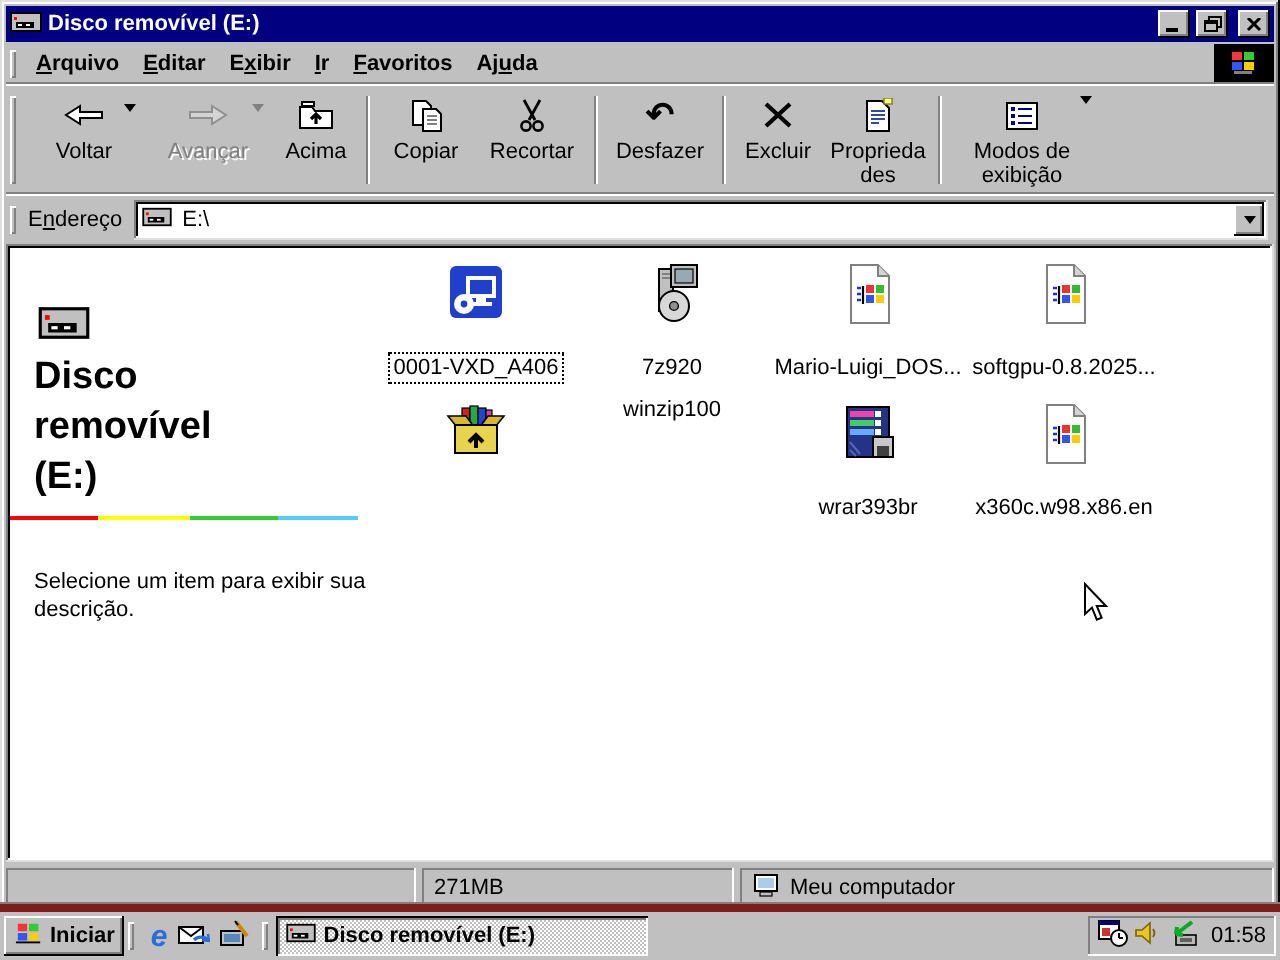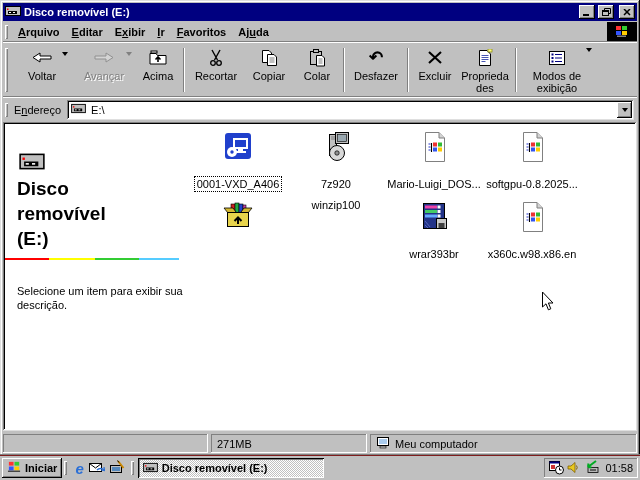--- a/index.html
+++ b/index.html
@@ -42,21 +42,21 @@
   .colorline div{height:2px;}
   .desc{position:absolute;left:14px;top:162px;width:170px;line-height:14px;}
   .files{position:absolute;left:186px;top:5px;display:grid;grid-template-columns:repeat(4,98px);grid-auto-rows:70px;}
   .fitem{display:flex;flex-direction:column;align-items:center;gap:13px;}
   .ficon{width:36px;height:36px;display:flex;align-items:flex-end;justify-content:center;position:relative;}
   .flabel{margin-top:1px;padding:1px 2px;white-space:nowrap;}
   .fitem.focused .flabel{outline:1px dotted #000;}
   .icon-text{position:absolute;top:-1px;left:50%;transform:translateX(-50%);font-weight:bold;font-size:9px;line-height:9px;}
   .statusbar{position:absolute;left:3px;right:3px;bottom:3px;height:19px;display:flex;gap:3px;background:#c0c0c0;}
   .spanel{padding:2px 6px;display:flex;align-items:center;gap:5px;white-space:nowrap;}
-  .taskbar{position:absolute;left:0;right:0;bottom:0;height:24px;background:#c0c0c0;border-top:1px solid #7f1d1d;
+  .taskbar{position:absolute;left:0;right:0;bottom:0;height:24px;background:#c0c0c0;border-top:4px solid #7f1d1d;
        box-shadow:0 -1px 0 #808080;display:flex;align-items:center;padding:0 2px;}
   .start{height:20px;display:flex;align-items:center;gap:3px;padding:0 5px;font-weight:bold;background:#c0c0c0;}
   .ql{display:flex;align-items:center;gap:4px;padding:0 4px;}
   .taskbtn{width:176px;height:20px;display:flex;align-items:center;gap:4px;padding:0 5px;font-weight:bold;
        background:#c0c0c0;background-image:conic-gradient(#fff 25%,#c0c0c0 0 50%,#fff 0 75%,#c0c0c0 0);background-size:2px 2px;
        box-shadow:inset 1px 1px 0 #000,inset -1px -1px 0 #fff,inset 2px 2px 0 #808080;}
   .taskbtn span{white-space:nowrap;overflow:hidden;}
   .tray{margin-left:auto;height:20px;display:flex;align-items:center;gap:3px;padding:0 5px;}
   .ie-e{color:#2a6fd6;font-weight:bold;font-size:15px;font-style:italic;line-height:15px;}
   .undo-glyph{font-size:17px;line-height:17px;font-weight:bold;}
@@ -152,59 +152,46 @@
             <path d="M10 13 V8.5 M7.5 10.5 L10 8 L12.5 10.5" fill="none" stroke="#000" stroke-width="1.6"></path>
           </svg>
       </span>
       <span class="tlabel">
           <span>Acima</span>
         </span>
     </div>
 
     <span class="tsep"></span>
 
+    <div class="tbtn" style="width:50px">
+      <span class="ticon">
+        <svg width="19" height="18" viewBox="0 0 19 18">
+            <path d="M2.5 1.5 H9 L11.5 4 V13.5 H2.5 Z" fill="#fff" stroke="#000"></path>
+            <path d="M7.5 5.5 H14 L16.5 8 V16.5 H7.5 Z" fill="#fff" stroke="#000"></path>
+            <path d="M9.5 9 h5 M9.5 11 h5 M9.5 13 h5" stroke="#808080"></path>
+          </svg>
+      </span>
+      <span class="tlabel">
+          <span>Copiar</span>
+        </span>
+    </div>
+
     <div class="tbtn" style="width:56px">
       <span class="ticon">
         <svg width="18" height="18" viewBox="0 0 18 18">
             <path d="M5 1 L10.5 11 M13 1 L7.5 11" stroke="#000" stroke-width="1.4" fill="none"></path>
             <circle cx="6" cy="14" r="2.3" fill="none" stroke="#000" stroke-width="1.3"></circle>
             <circle cx="12" cy="14" r="2.3" fill="none" stroke="#000" stroke-width="1.3"></circle>
           </svg>
       </span>
       <span class="tlabel">
           <span>Recortar</span>
         </span>
     </div>
 
-    <div class="tbtn" style="width:50px">
-      <span class="ticon">
-        <svg width="19" height="18" viewBox="0 0 19 18">
-            <path d="M2.5 1.5 H9 L11.5 4 V13.5 H2.5 Z" fill="#fff" stroke="#000"></path>
-            <path d="M7.5 5.5 H14 L16.5 8 V16.5 H7.5 Z" fill="#fff" stroke="#000"></path>
-            <path d="M9.5 9 h5 M9.5 11 h5 M9.5 13 h5" stroke="#808080"></path>
-          </svg>
-      </span>
-      <span class="tlabel">
-          <span>Copiar</span>
-        </span>
-    </div>
-
-    <div class="tbtn" style="width:46px">
-      <span class="ticon">
-        <svg width="19" height="18" viewBox="0 0 19 18">
-            <rect x="2.5" y="2.5" width="11" height="13" fill="#c0c0c0" stroke="#000"></rect>
-            <rect x="5.5" y="0.5" width="5" height="3" fill="#c0c0c0" stroke="#000"></rect>
-            <path d="M8.5 6.5 H14 L16.5 9 V17 H8.5 Z" fill="#fff" stroke="#000"></path>
-            <path d="M10.5 10 h4 M10.5 12 h4 M10.5 14 h4" stroke="#808080"></path>
-          </svg>
-      </span>
-      <span class="tlabel">
-          <span>Colar</span>
-        </span>
-    </div>
 
     <span class="tsep"></span>
 
     <div class="tbtn" style="width:56px">
       <span class="ticon">
           <span class="undo-glyph">↶</span>
         </span>
       <span class="tlabel">
           <span>Desfazer</span>
         </span>

